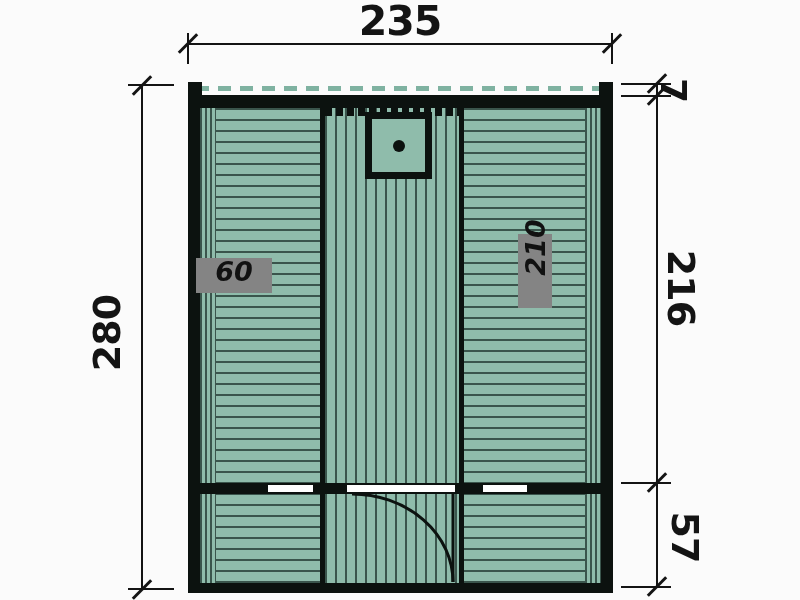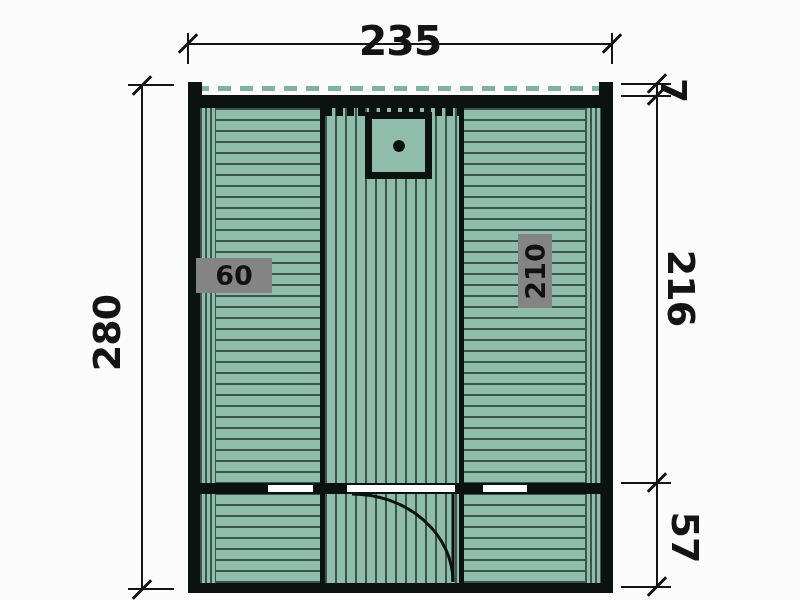--- a/index.html
+++ b/index.html
@@ -61,31 +61,31 @@
   .divider{background:var(--wall-black);}
   .window{background:#ffffff;}
   #heater{
     border:7px solid var(--wall-black);
     background:var(--plank-green);
     display:flex;align-items:center;justify-content:center;
   }
   #heater .dot{width:12px;height:12px;border-radius:50%;background:var(--wall-black);}
   .badge{
     background:var(--badge-gray);color:#111;
-    display:flex;align-items:center;justify-content:center;
-    font-weight:bold;font-size:27px;line-height:1;
+    display:flex;align-items:flex-start;justify-content:center;
+    font-weight:bold;font-size:27px;line-height:1;font-style:italic;
   }
   .badge .inner{white-space:nowrap;}
 </style>
 </head>
 <body>
 
 <div class="abs" style="left:0;top:0;width:800px;height:600px;">
 
-  <div class="abs dim-label" style="left:330px;top:0px;width:140px;height:42px;font-size:41px;margin-top:20px;">235</div>
+  <div class="abs dim-label" style="left:330px;top:0px;width:140px;height:42px;font-size:41px;">235</div>
   <div class="abs dim-line" style="left:188px;top:43px;width:424px;height:2px;"></div>
   <div class="abs tick" style="left:175px;top:42px;"></div>
   <div class="abs tick" style="left:599px;top:42px;"></div>
   <div class="abs ext" style="left:187px;top:33px;width:2px;height:31px;"></div>
   <div class="abs ext" style="left:611px;top:33px;width:2px;height:31px;"></div>
 
   <div class="abs dim-label rot-ccw" style="left:42px;top:312px;width:130px;height:42px;">280</div>
   <div class="abs dim-line" style="left:141px;top:84px;width:2px;height:506px;"></div>
   <div class="abs tick" style="left:129px;top:84px;"></div>
   <div class="abs tick" style="left:129px;top:588px;"></div>

